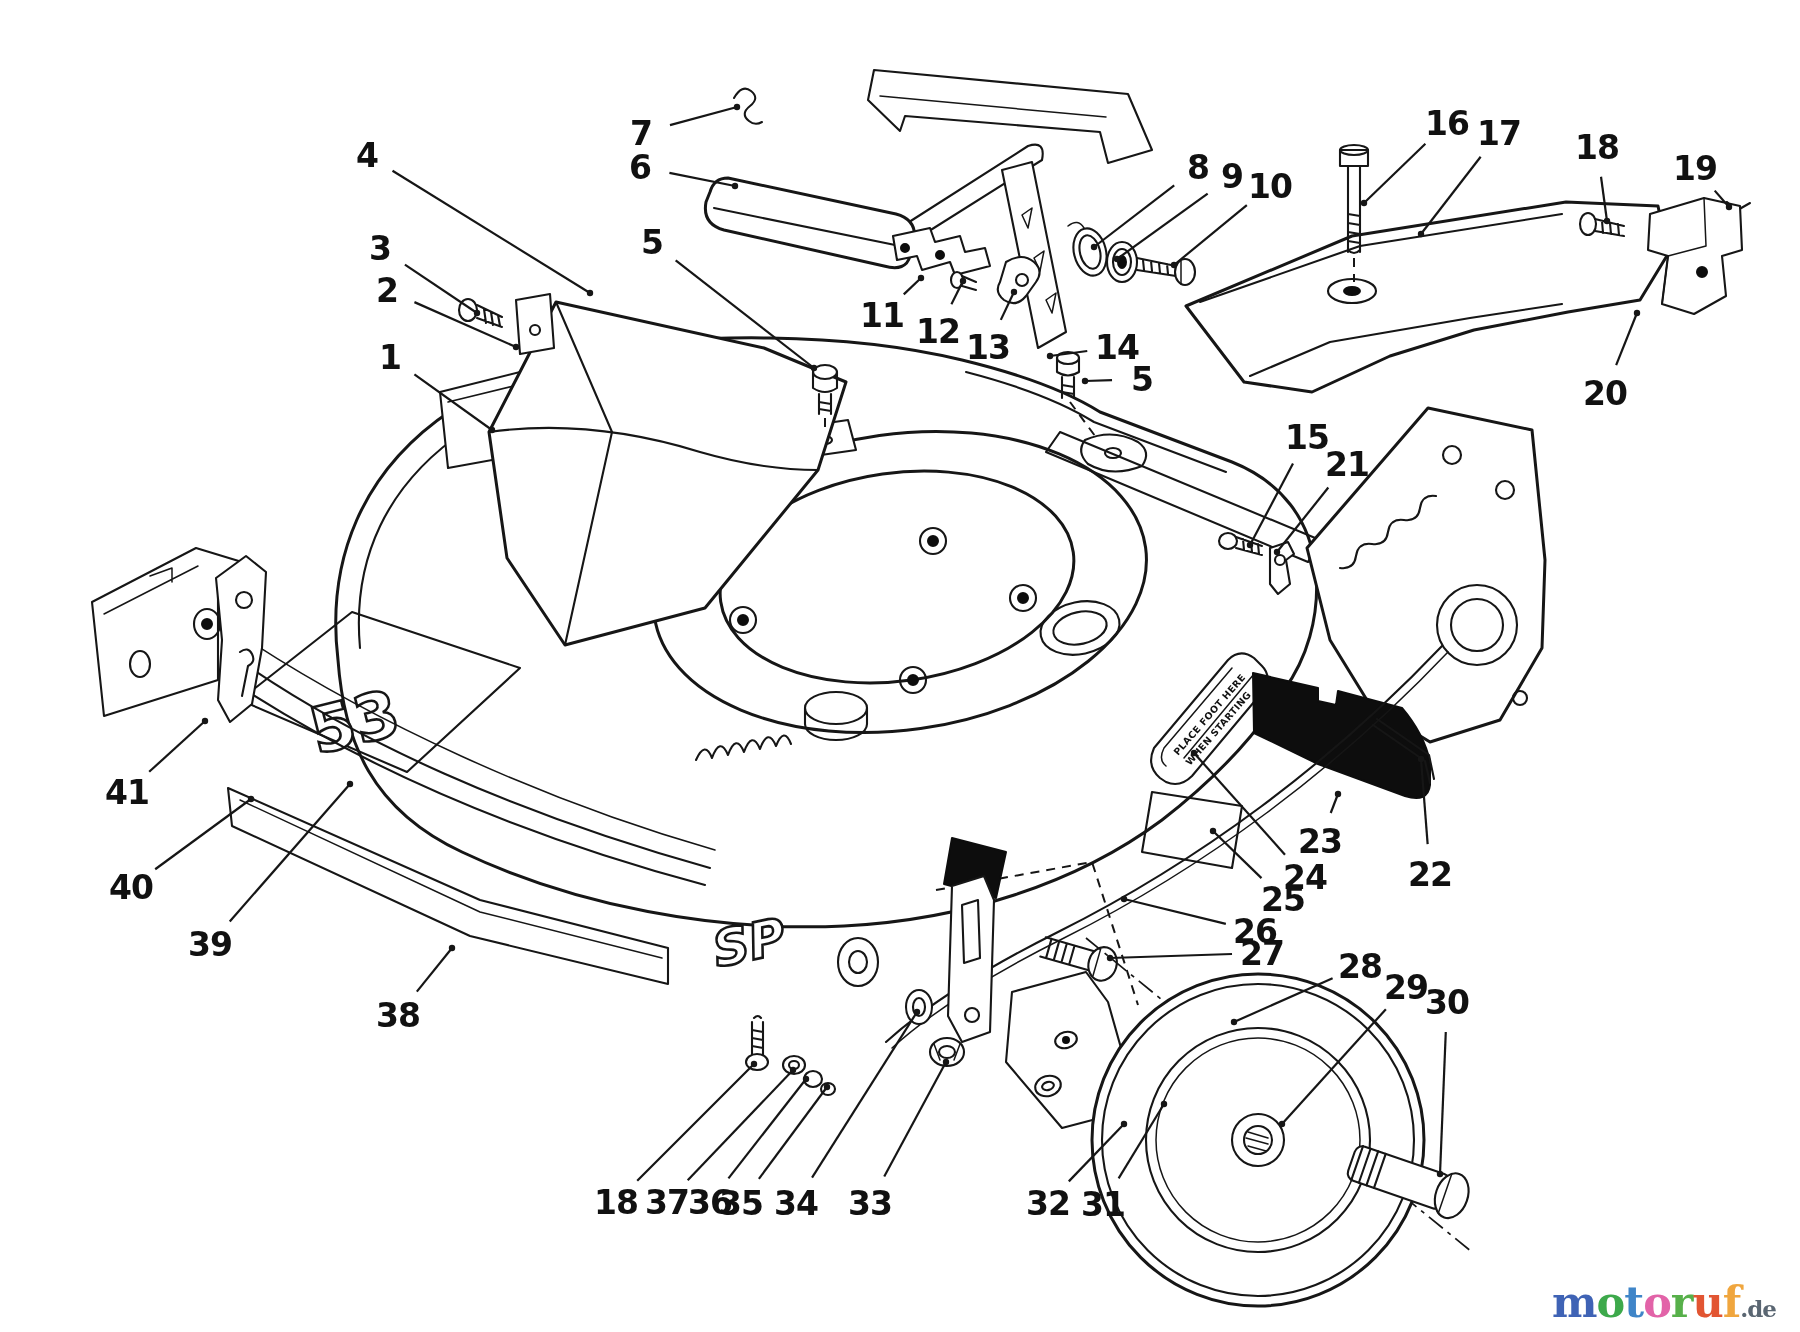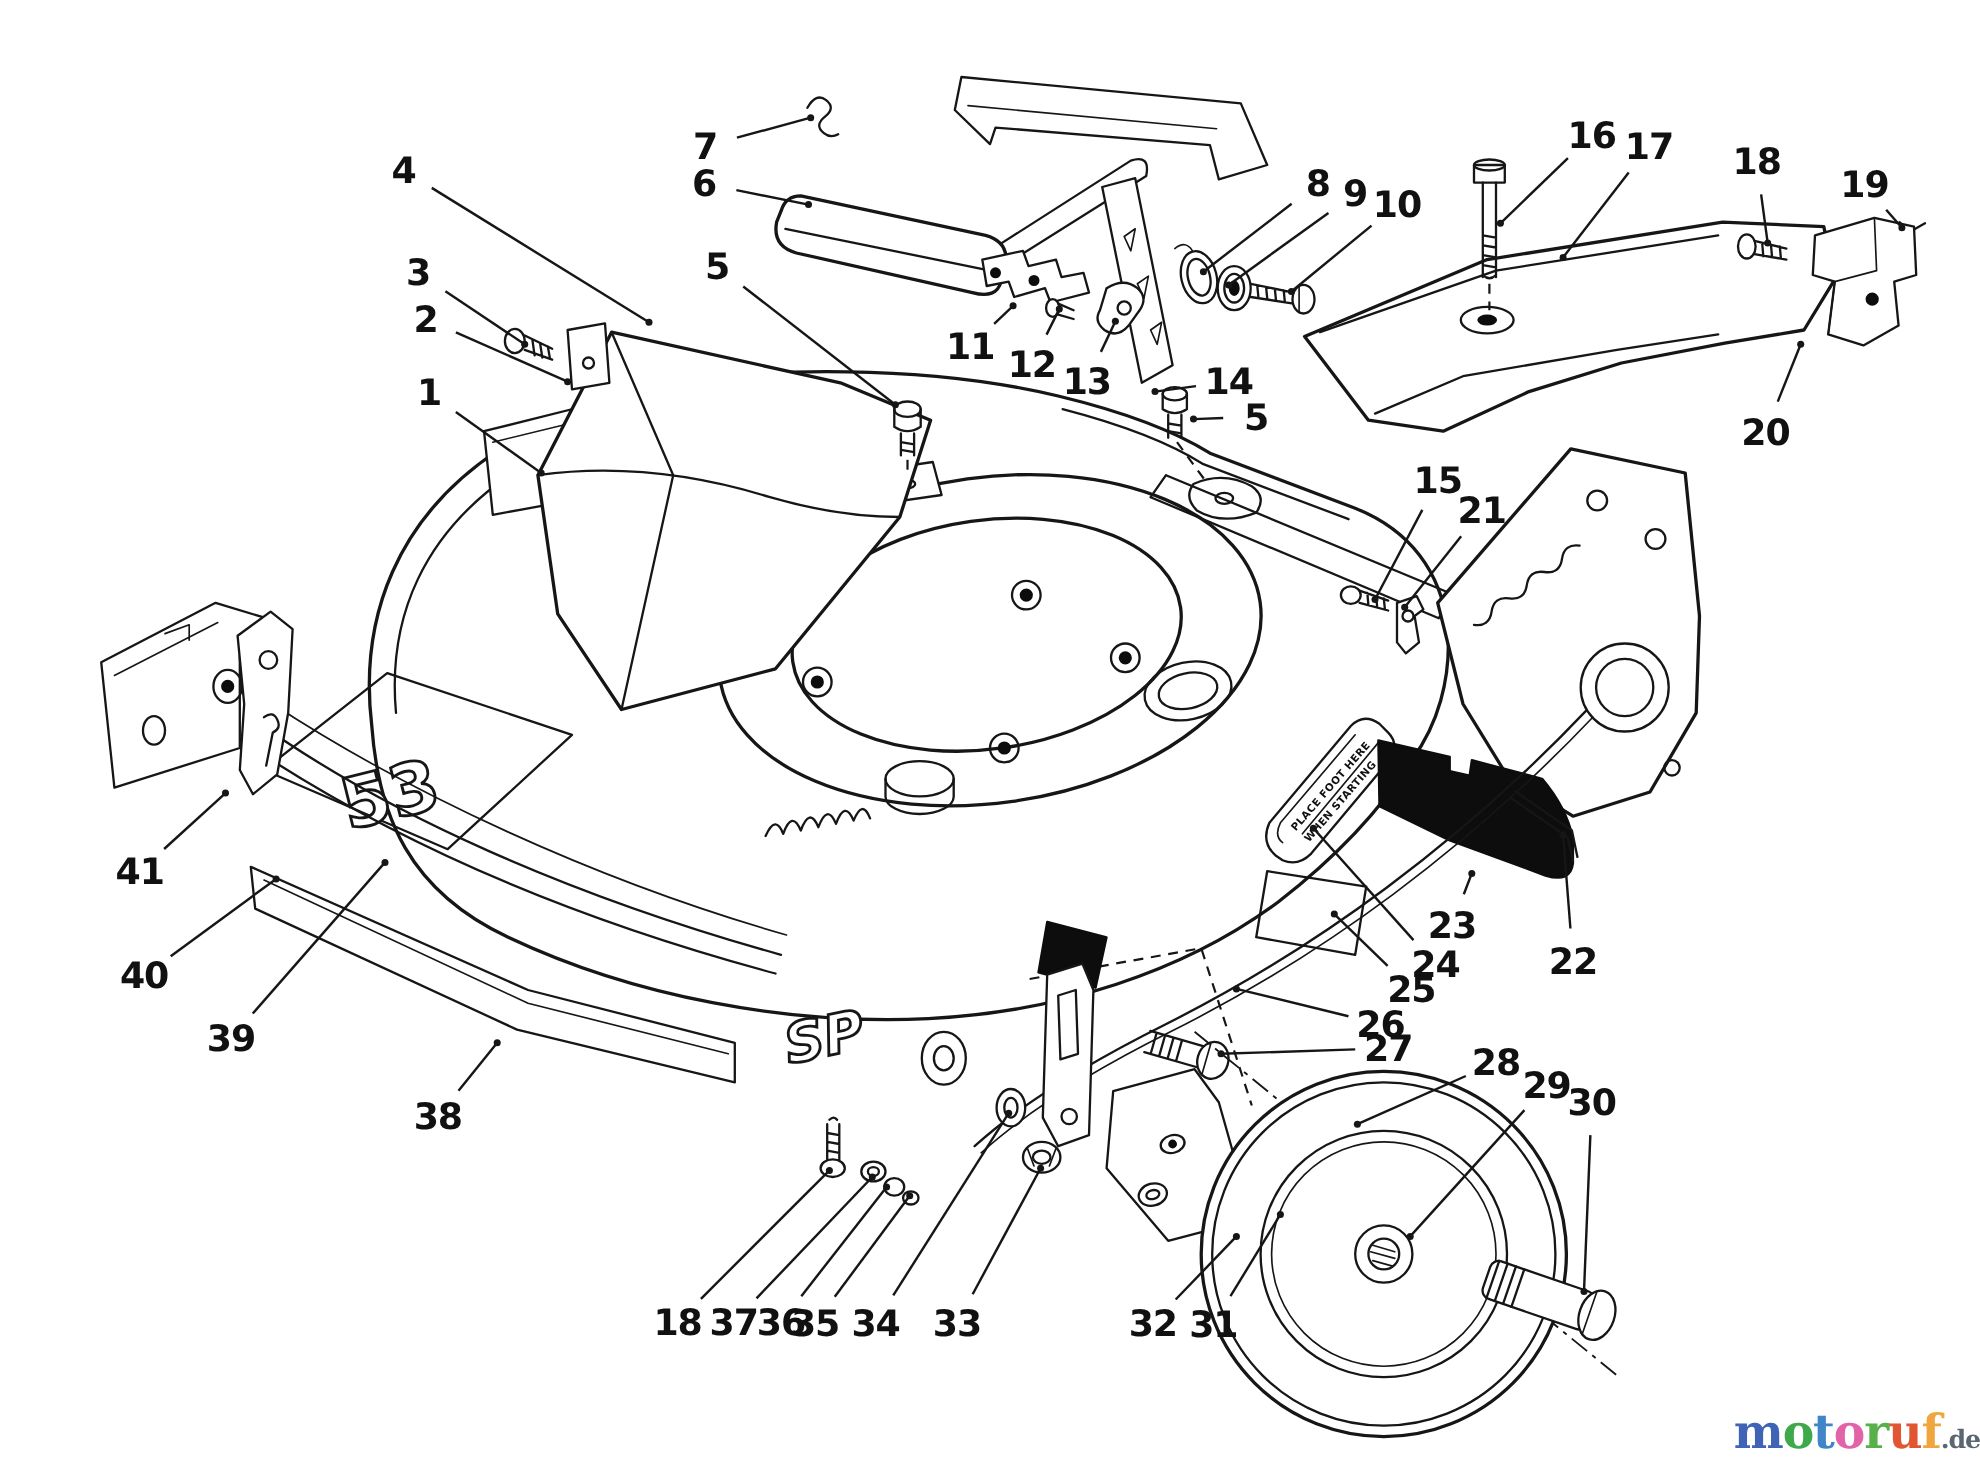--- a/index.html
+++ b/index.html
@@ -11,21 +11,21 @@
   .thin{fill:none;stroke:#161616;stroke-width:1.5;stroke-linecap:round;stroke-linejoin:round;}
   .wfill{fill:#ffffff;stroke:#161616;stroke-width:3;stroke-linejoin:round;}
   .wfill2{fill:#ffffff;stroke:#161616;stroke-width:2.1;stroke-linejoin:round;}
   .blk{fill:#0d0d0d;stroke:#0d0d0d;stroke-width:2;stroke-linejoin:round;}
   .dash{fill:none;stroke:#161616;stroke-width:2;stroke-dasharray:9 7;}
   .dashdot{fill:none;stroke:#161616;stroke-width:1.7;stroke-dasharray:18 6 4 6;}
   .callout-num{font-family:"DejaVu Sans",sans-serif;font-weight:800;font-size:33px;fill:#111;letter-spacing:-1px;}
   .leader{stroke:#161616;stroke-width:2.2;}
   .molded{font-family:"DejaVu Sans",sans-serif;font-weight:800;fill:#ffffff;stroke:#161616;stroke-width:2.6;}
   .decal-txt{font-family:"DejaVu Sans",sans-serif;font-weight:700;font-size:9.5px;fill:#111;letter-spacing:.4px;}
-  .logo{position:absolute;right:0;bottom:8px;font-family:"DejaVu Serif",serif;font-weight:bold;
+  .logo{position:absolute;right:24px;bottom:8px;font-family:"DejaVu Serif",serif;font-weight:bold;
         font-size:43px;line-height:1;letter-spacing:-1px;white-space:nowrap;margin-left:40px;}
   .logo .suffix{font-size:23px;font-weight:bold;}
 </style>
 </head>
 <body>
 
 <div class="stage">
 <svg id="diagram-svg" width="1800" height="1332" viewBox="0 0 1800 1332">
 
   <g>

